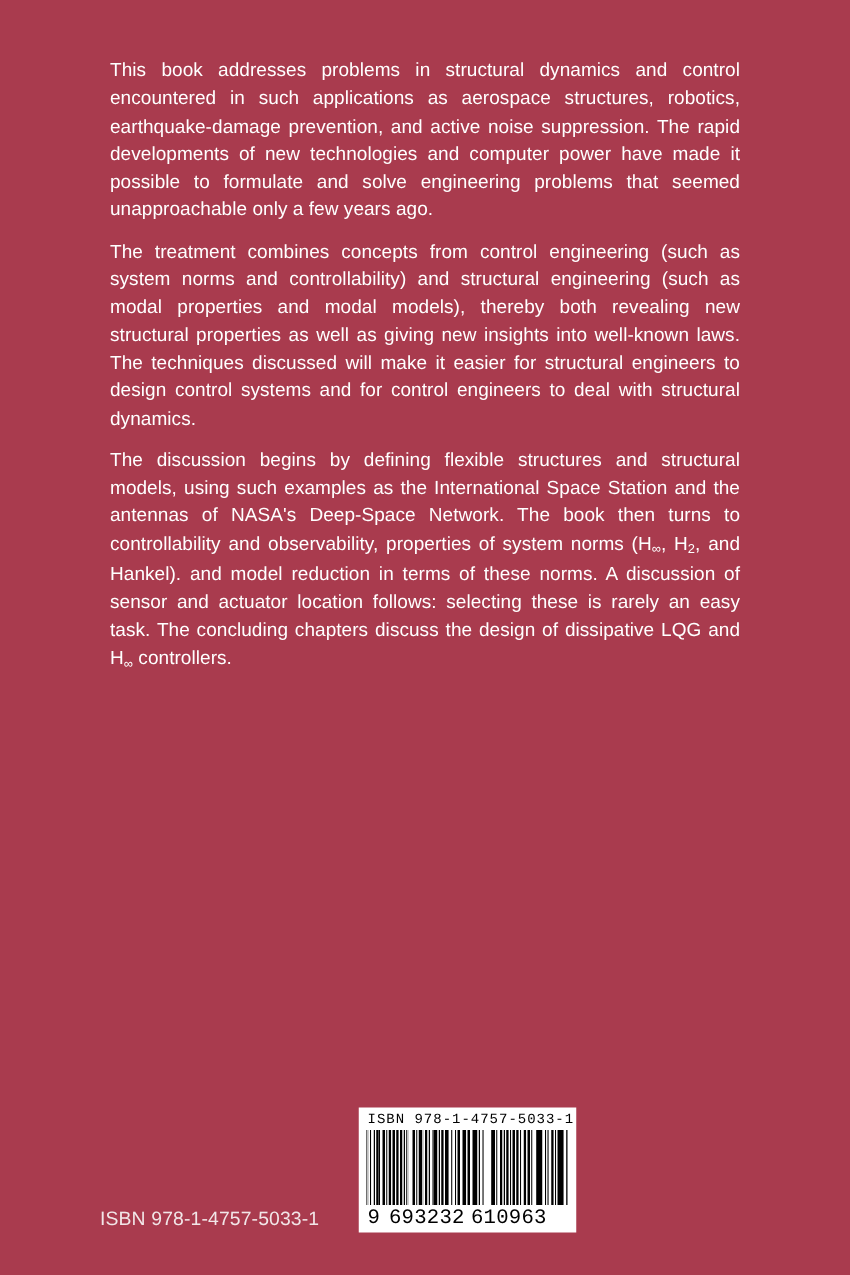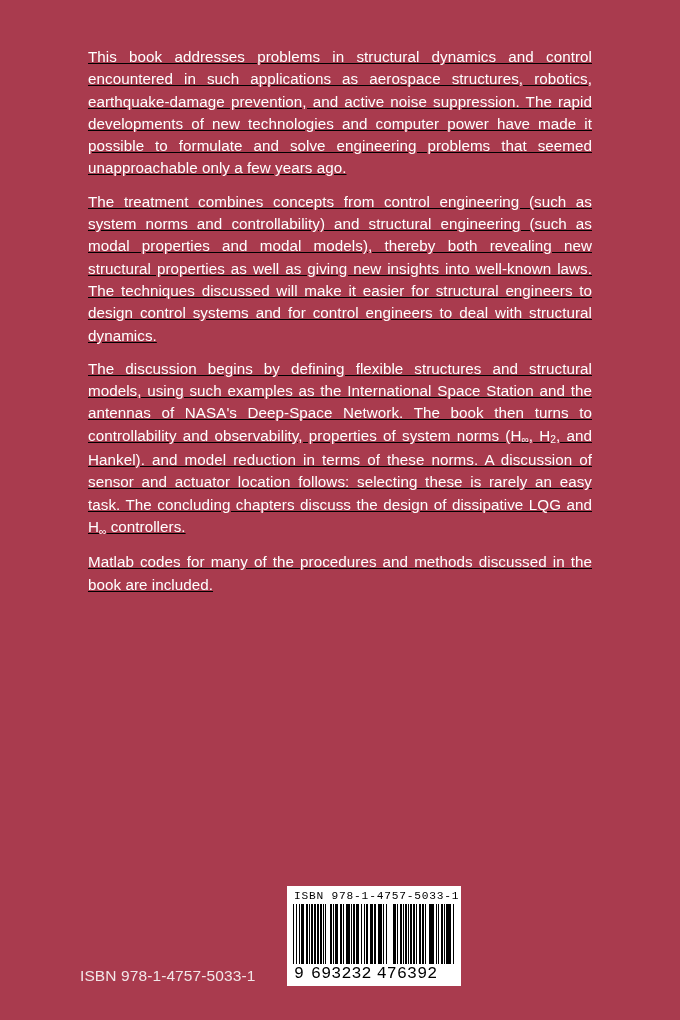--- a/index.html
+++ b/index.html
@@ -17,21 +17,20 @@
   .cover {
     position: absolute;
     inset: 0;
     background: #a93b4e;
   }
   .blurb {
     position: absolute;
     left: 88px;
     top: 46px;
     width: 504px;
-    text-decoration: underline;
   }
   .para {
     color: #ffffff;
     font-size: 15.2px;
     line-height: 22.3px;
     text-align: justify;
     text-justify: inter-word;
     margin: 0 0 11px 0;
     letter-spacing: 0.05px;
     -webkit-font-smoothing: antialiased;
@@ -111,21 +110,20 @@
 </style>
 </head>
 <body>
 
 <div class="cover">
 
   <div class="blurb">
     <p class="para">This book addresses problems in structural dynamics and control encountered in such applications as aerospace structures, robotics, earthquake-damage prevention, and active noise suppression. The rapid developments of new technologies and computer power have made it possible to formulate and solve engineering problems that seemed unapproachable only a few years ago.</p>
     <p class="para">The treatment combines concepts from control engineering (such as system norms and controllability) and structural engineering (such as modal properties and modal models), thereby both revealing new structural properties as well as giving new insights into well-known laws. The techniques discussed will make it easier for structural engineers to design control systems and for control engineers to deal with structural dynamics.</p>
     <p class="para"><span>The discussion begins by defining flexible structures and structural models, using such examples as the International Space Station and the antennas of NASA's Deep-Space Network. The book then turns to controllability and observability, properties of system norms (H</span><sub>∞</sub><span>, H</span><sub>2</sub><span>, and Hankel). and model reduction in terms of these norms. A discussion of sensor and actuator location follows: selecting these is rarely an easy task. The concluding chapters discuss the design of dissipative LQG and H</span><sub>∞</sub><span> controllers.</span></p>
-    <p class="para">Matlab codes for many of the procedures and methods discussed in the book are included.</p>
   </div>
 
   <div class="isbn-text">ISBN 978-1-4757-5033-1</div>
 
   <div class="barcode-box">
     <div class="barcode-isbn">ISBN  978-1-4757-5033-1</div>
     <div class="barcode-bars" id="bars">
         <span class="b" style="width: 0.80597px;"></span>
         <span class="w" style="width: 0.80597px;"></span>
         <span class="b" style="width: 0.80597px;"></span>
@@ -246,17 +244,17 @@
         <span class="w" style="width: 0.80597px;"></span>
         <span class="b" style="width: 2.41791px;"></span>
         <span class="w" style="width: 0.80597px;"></span>
         <span class="b" style="width: 0.80597px;"></span>
         <span class="w" style="width: 0.80597px;"></span>
         <span class="b" style="width: 0.80597px;"></span>
       </div>
     <div class="barcode-digits">
       <span class="grp-lead">9</span>
       <span>693232</span>
-      <span>476392</span>
+      <span>610963</span>
     </div>
   </div>
 
 </div>
 
 </body></html>

